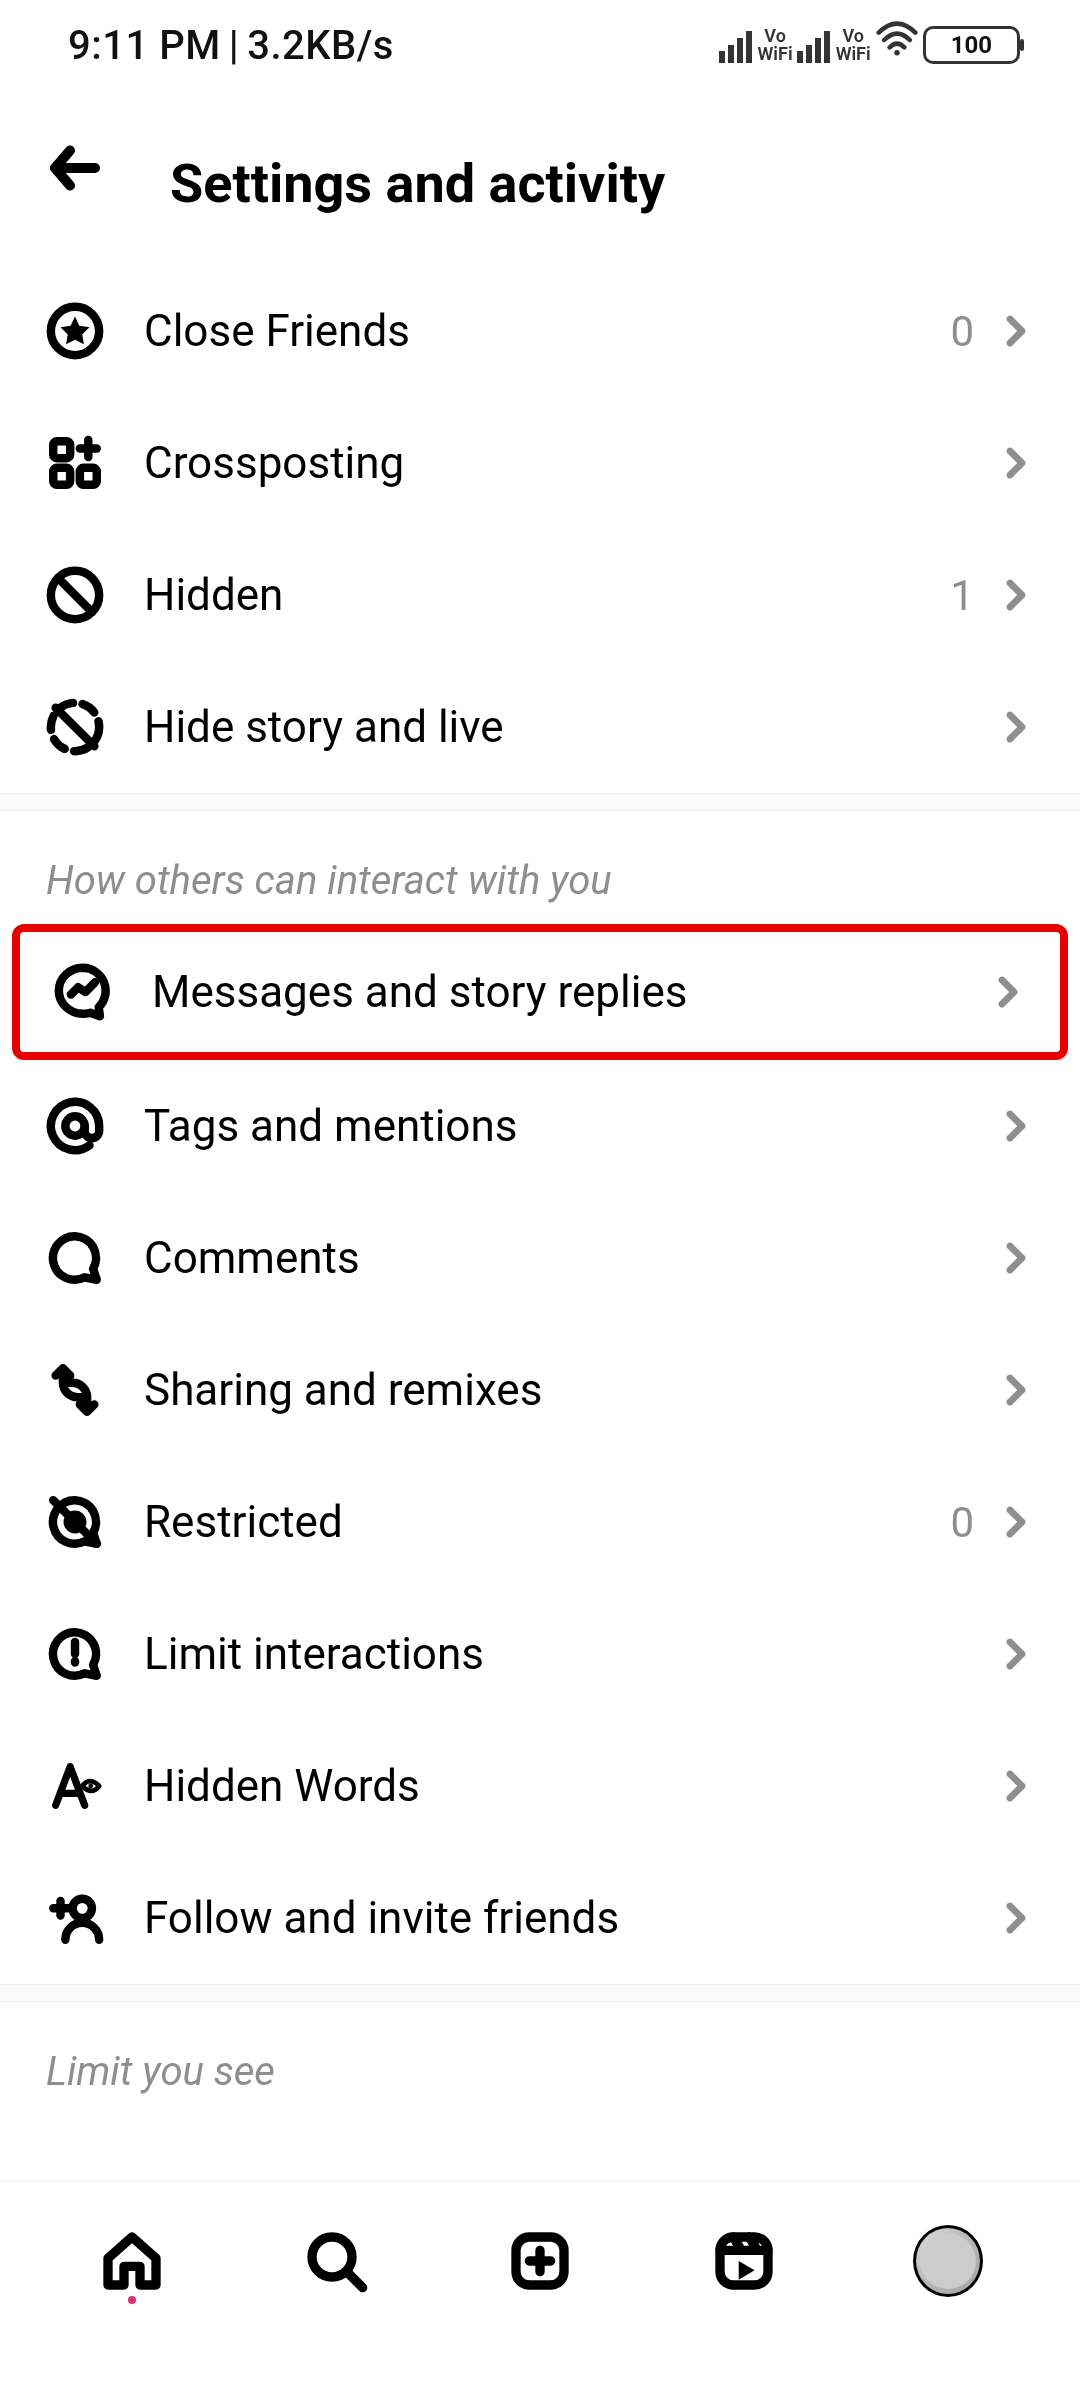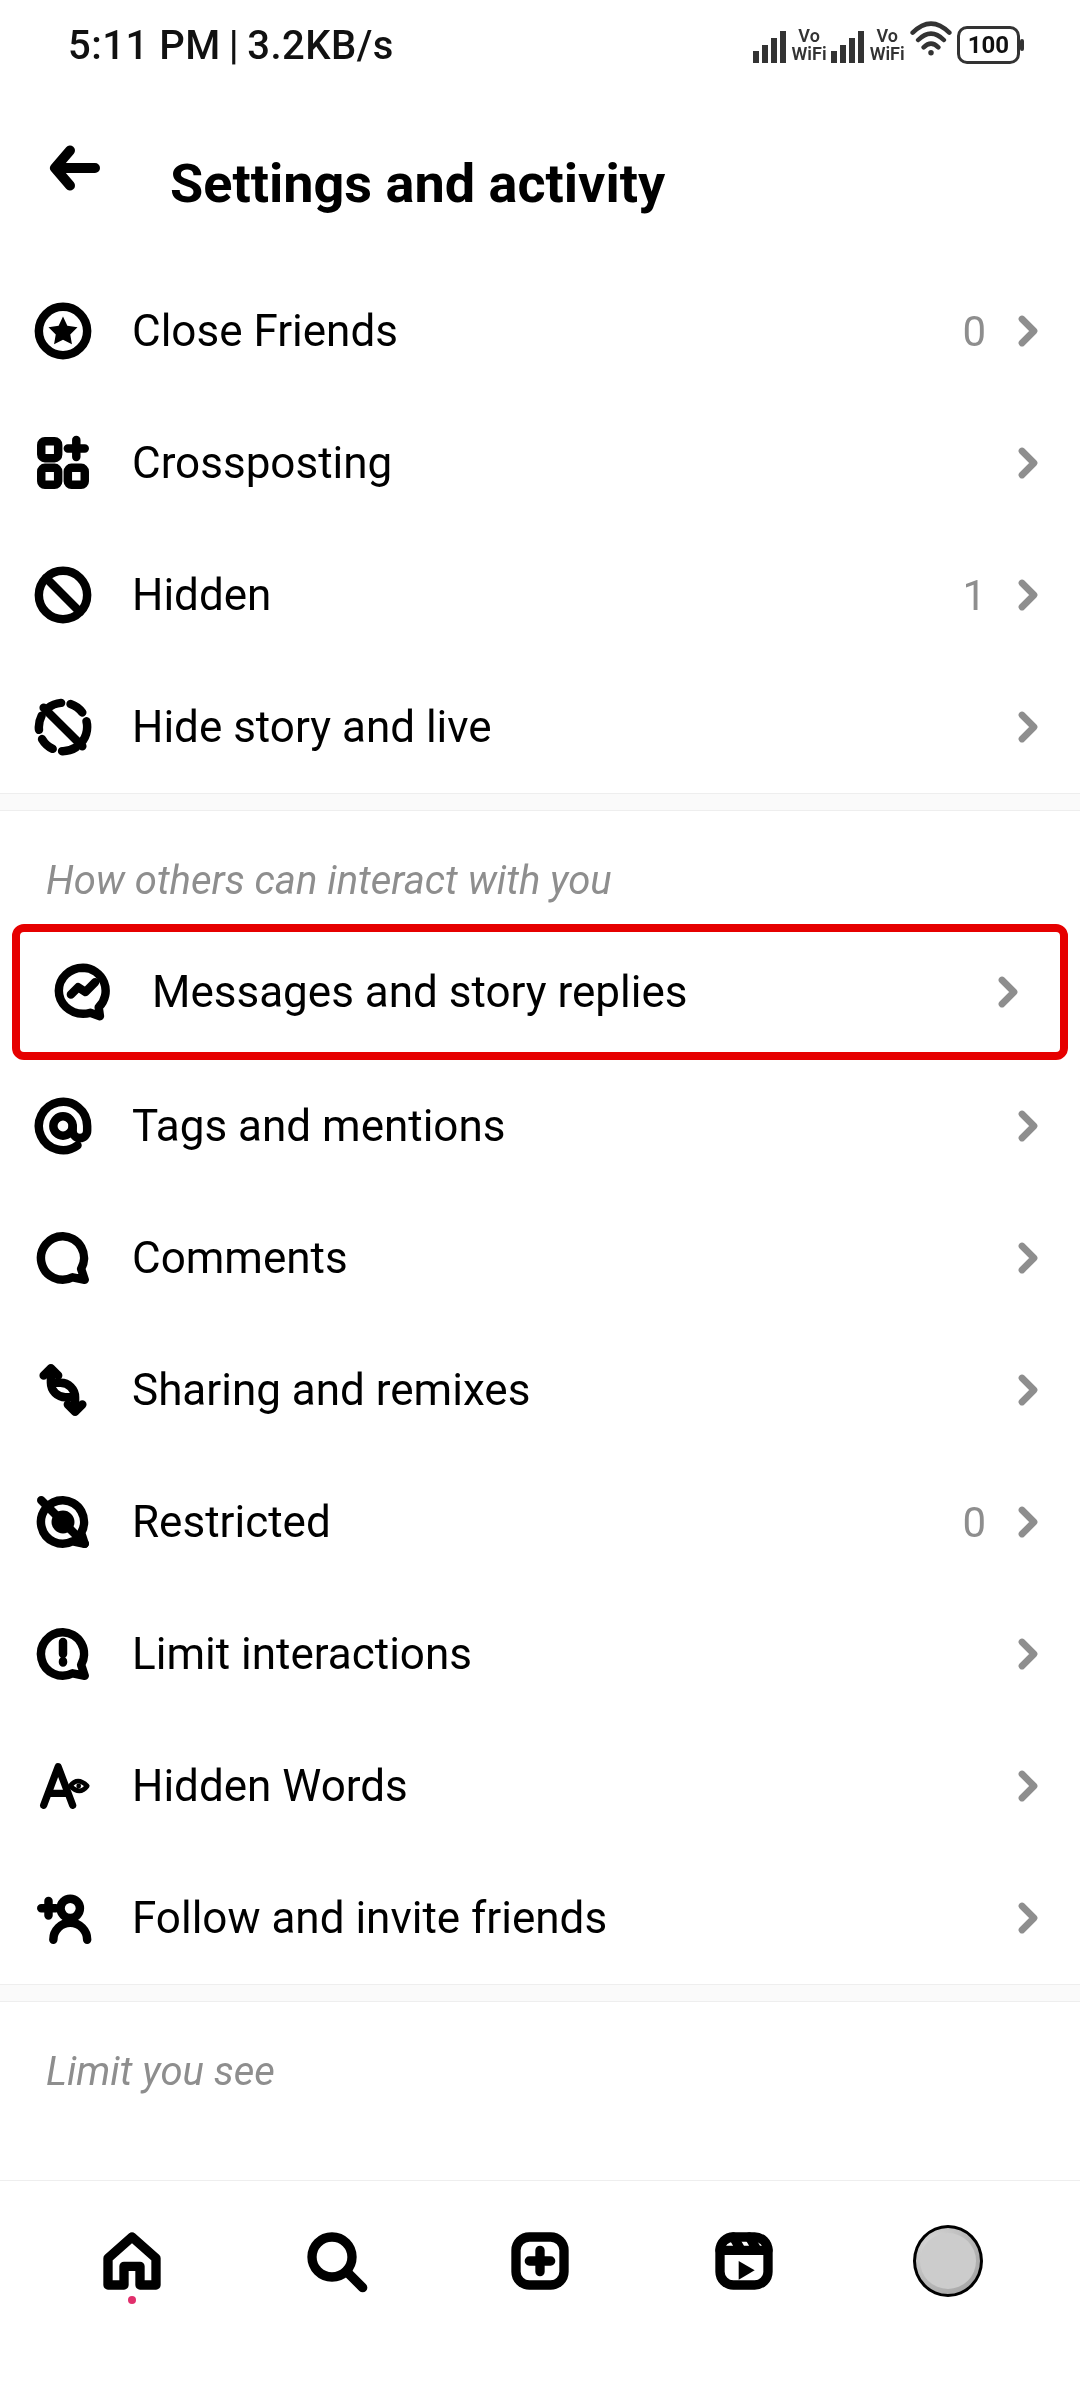--- a/index.html
+++ b/index.html
@@ -9,32 +9,32 @@
   
   .status-bar { height: 90px; display: flex; align-items: center; justify-content: space-between; padding: 0 60px 0 68px; font-size: 40px; font-weight: 500; color: #111; }
   .status-left { display: flex; align-items: center; gap: 8px; letter-spacing: 0.5px; }
   .status-right { display: flex; align-items: center; gap: 4px; }
   .signal-group { display: flex; align-items: flex-end; gap: 6px; }
   .signal-bars { display: flex; align-items: flex-end; gap: 3px; }
   .signal-bars span { width: 6px; background: #333; display: block; }
   .b1{height:12px}.b2{height:18px}.b3{height:25px}.b4{height:32px}
   .vowifi { font-size: 18px; line-height: 18px; font-weight: 600; color: #333; text-align:center;}
   .wifi-icon svg { width: 44px; height: 44px; }
-  .battery { display:flex; align-items:center; border: 3px solid #333; border-radius: 10px; padding: 2px 8px; font-size: 24px; font-weight:700; position:relative;}
+  .battery { display:flex; align-items:center; border: 3px solid #333; border-radius: 10px; padding: 2px 25px; font-size: 24px; font-weight:700; position:relative;}
   .battery::after { content:""; position:absolute; right:-7px; top:30%; width:4px; height:40%; background:#333; border-radius:2px;}
 
   
   .header { display: flex; align-items: center; padding: 30px 40px 50px 40px; gap: 60px; }
   .back-btn { width: 70px; height: 70px; display:flex; align-items:center; justify-content:center; }
   .back-btn svg { width: 60px; height: 60px; stroke:#000; stroke-width:4; fill:none; stroke-linecap:round; stroke-linejoin:round;}
   .header-title { font-size: 54px; font-weight: 700; margin-top: 32px; }
 
   
   .list { flex: 1; overflow: hidden; }
-  .row { display: flex; align-items: center; padding: 0 34px; height: 132px; }
+  .row { display: flex; align-items: center; padding: 0 46px; height: 132px; }
   .row-icon { width: 58px; height: 58px; display:flex; align-items:center; justify-content:center; margin-right: 40px; flex-shrink:0;}
   .row-icon svg { width: 58px; height: 58px; stroke:#000; stroke-width:3.5; fill:none; stroke-linecap:round; stroke-linejoin:round;}
   .row-label { flex: 1; font-size: 44px; font-weight: 400; color:#000; }
   .row-value { font-size: 42px; color: #8e8e8e; margin-right: 24px; }
   .chevron { width: 36px; height: 36px; }
   .chevron svg { width: 100%; height: 100%; stroke:#8e8e8e; stroke-width:4.5; fill:none; stroke-linecap:round; stroke-linejoin:round;}
 
   .section-divider { height: 18px; background: #fafafa; border-top:1px solid #eee; border-bottom:1px solid #eee;}
   .section-header { padding: 46px 46px 20px 46px; font-size: 40px; color: #8e8e8e; font-weight:400;font-style:italic;}
 
@@ -51,21 +51,21 @@
   .home-indicator { height: 60px; }
 
 </style>
 </head>
 <body>
 
 <div class="device">
 
   <div class="status-bar">
     <div class="status-left">
-      <span>5:11 PM</span>
+      <span>9:11 PM</span>
       <span>|</span>
       <span>3.2KB/s</span>
     </div>
     <div class="status-right">
       <div class="signal-group">
         <div class="signal-bars">
             <span class="b1"></span>
             <span class="b2"></span>
             <span class="b3"></span>
             <span class="b4"></span>

